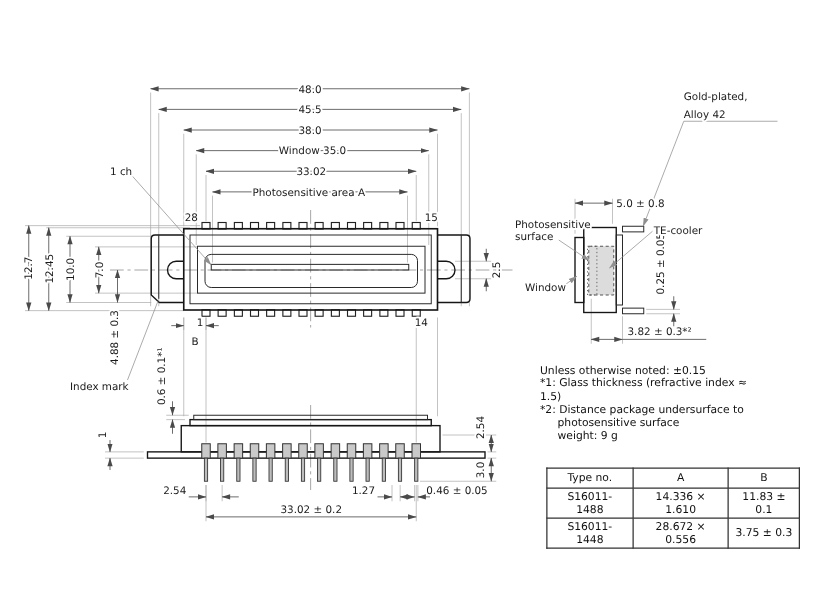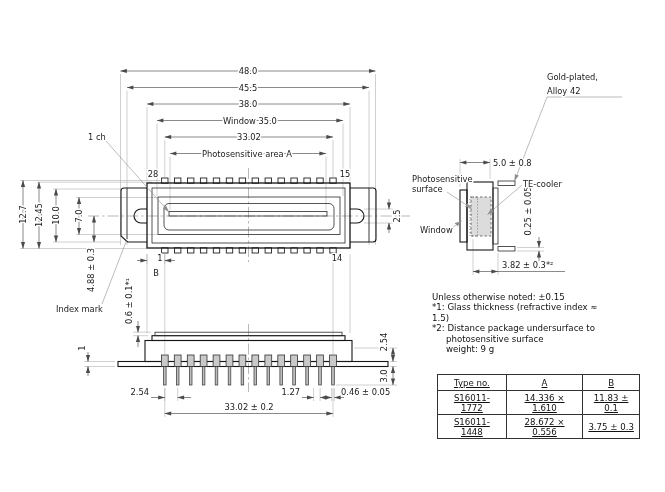--- a/index.html
+++ b/index.html
@@ -18,21 +18,21 @@
   .leadfill{fill:#bdbdbd;stroke:#333;stroke-width:0.7;}
   .stub{fill:#ffffff;stroke:#222;stroke-width:0.9;}
   .cooler{fill:#dcdcdc;stroke:#555;stroke-width:0.8;stroke-dasharray:2.5 2;}
   .dotted{stroke:#555;fill:none;stroke-width:0.7;stroke-dasharray:1 2;}
   #notes{position:absolute;left:432px;top:252px;width:235px;font-size:8.6px;
          line-height:10.4px;color:#111;}
   #notes .ind{padding-left:14px;}
   #spec-table{position:absolute;left:437px;top:334px;border-collapse:collapse;
               border:1.6px solid #222;font-size:8.6px;color:#111;}
   #spec-table td,#spec-table th{border:0.8px solid #333;text-align:center;
-              font-weight:normal;padding:1.5px 5px;height:12px;text-decoration:underline;}
+              font-weight:normal;padding:1.5px 5px;height:12px;}
   #spec-table th:nth-child(1),#spec-table td:nth-child(1){width:58px;}
   #spec-table th:nth-child(2),#spec-table td:nth-child(2){width:66px;}
   #spec-table th:nth-child(3),#spec-table td:nth-child(3){width:46px;}
   #doc-num{position:absolute;left:518px;top:459px;font-size:11.5px;color:#111;}
 </style>
 </head>
 <body>
 
 <div id="canvas">
 <svg width="665" height="492" viewBox="0 0 665 492">
@@ -292,21 +292,21 @@
 </div>
 
 <table id="spec-table">
   <tbody>
         <tr>
     <th>Type no.</th>
     <th>A</th>
     <th>B</th>
   </tr>
   <tr>
-    <td>S16011-1772</td>
+    <td>S16011-1488</td>
     <td>14.336 × 1.610</td>
     <td>11.83 ± 0.1</td>
   </tr>
   <tr>
     <td>S16011-1448</td>
     <td>28.672 × 0.556</td>
     <td>3.75 ± 0.3</td>
   </tr>
 </tbody>
     </table>

